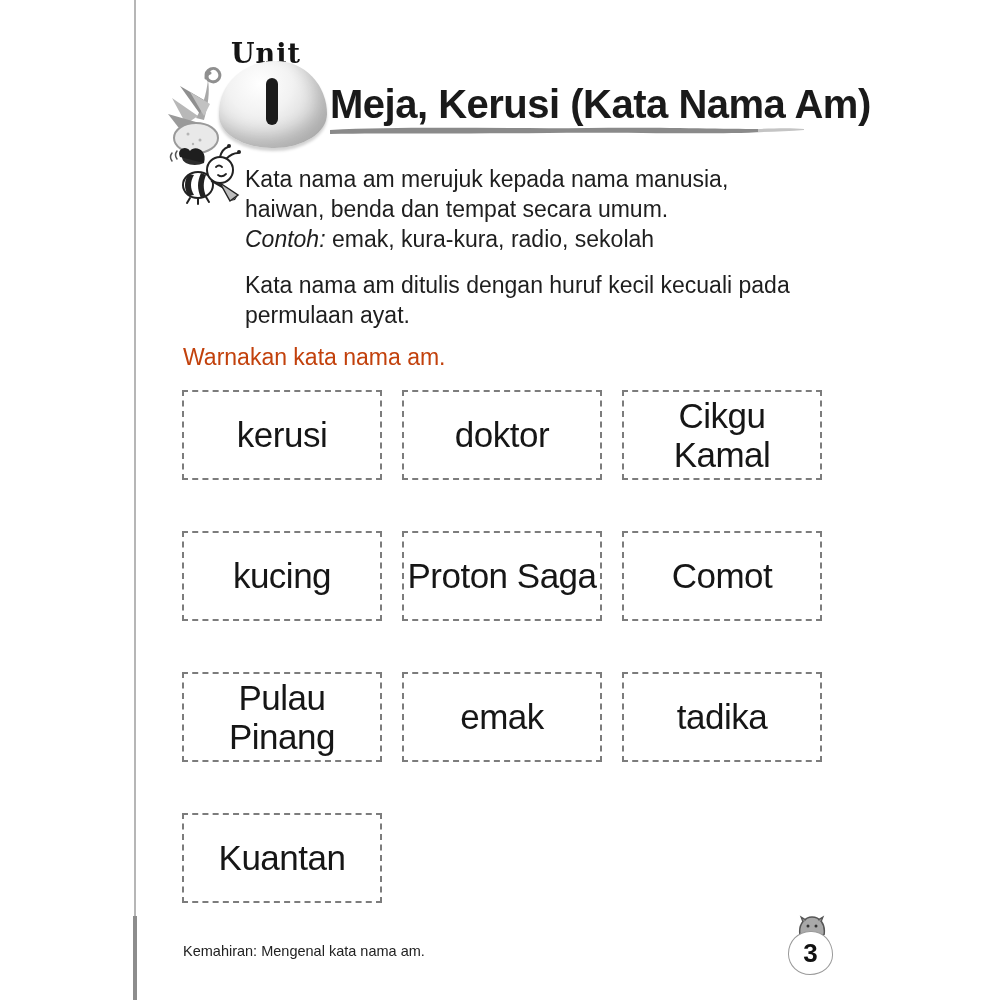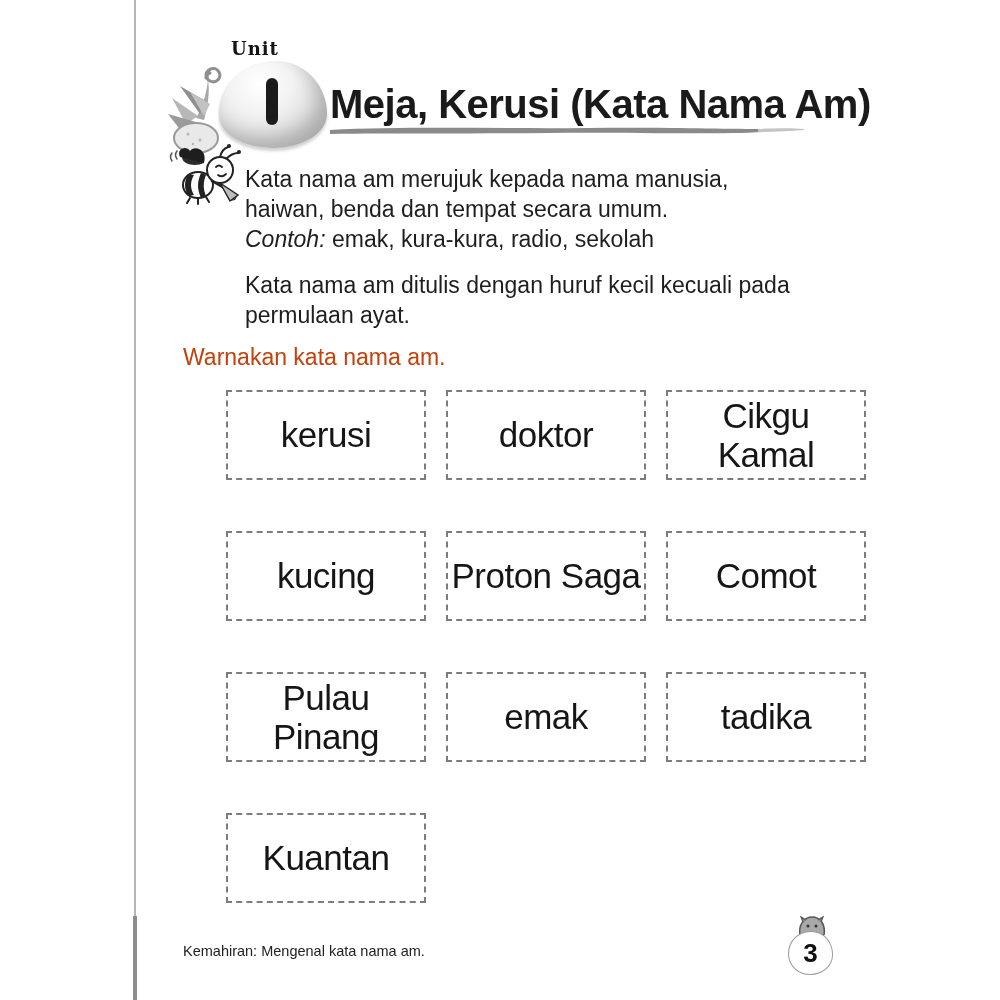--- a/index.html
+++ b/index.html
@@ -13,21 +13,21 @@
   }
 
   
   .page-edge { position:absolute; left:134px; top:0; width:2px; height:1000px; background:#b6b6b6; }
   .page-edge-dark { position:absolute; left:133px; top:916px; width:4px; height:84px; background:#8d8d8d; }
 
   
   .unit-label {
     position:absolute; left:231px; top:38px;
     font-family:"DejaVu Serif", serif;
-    font-weight:bold; font-size:18px; letter-spacing:1px; color:#141414;
+    font-weight:bold; font-size:27px; letter-spacing:1px; color:#141414;
   }
   .rock {
     position:absolute; left:219px; top:61px; width:108px; height:87px;
     background:radial-gradient(ellipse at 38% 26%, #ffffff 0%, #f2f2f2 34%, #dadada 64%, #bfbfbf 100%);
     border-radius:52% 48% 50% 50% / 60% 62% 40% 38%;
     box-shadow:inset -10px -12px 16px rgba(0,0,0,0.16), 0 3px 3px rgba(0,0,0,0.18);
   }
   .unit-num-bar {
     position:absolute; left:50%; top:17px; width:12px; height:47px;
     margin-left:-7px; background:#1b1b1b; border-radius:6px;
@@ -49,21 +49,21 @@
   .intro b { font-weight:normal; }
   .intro i { font-style:italic; }
 
   
   .instruction { position:absolute; left:183px; top:344px; font-size:23px; color:#c2410c; }
   .word-grid {
     position:absolute; left:182px; top:390px;
     display:grid;
     grid-template-columns:repeat(3, 200px);
     grid-auto-rows:90px;
-    column-gap:20px; row-gap:51px;margin-left:44px;
+    column-gap:20px; row-gap:51px;
   }
   .word-box {
     border:2px dashed #7c7c7c;
     background:#ffffff;
     display:flex; align-items:center; justify-content:center;
     font-size:35px; color:#161616; text-align:center;
     white-space:pre-line; line-height:1.12;
     letter-spacing:-0.5px;
     cursor:pointer;
   }

